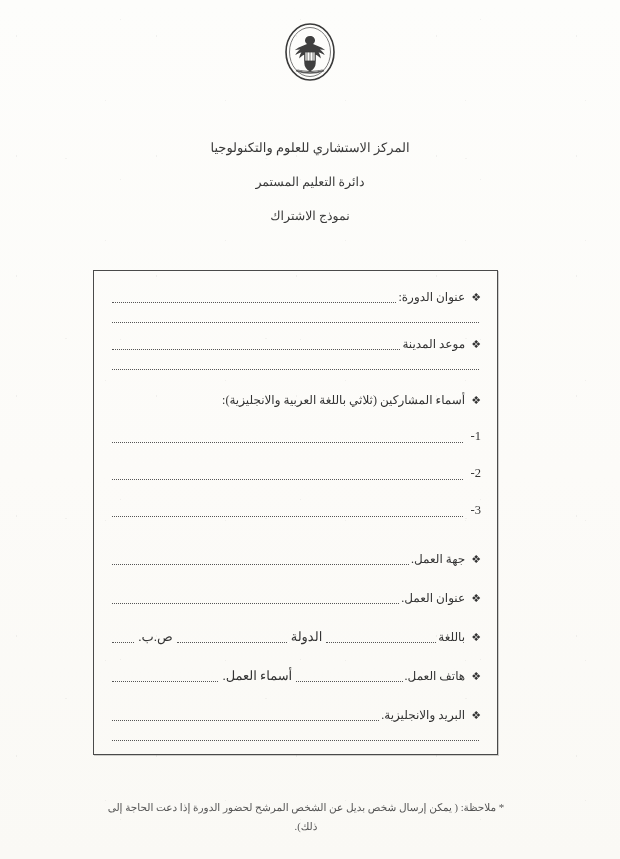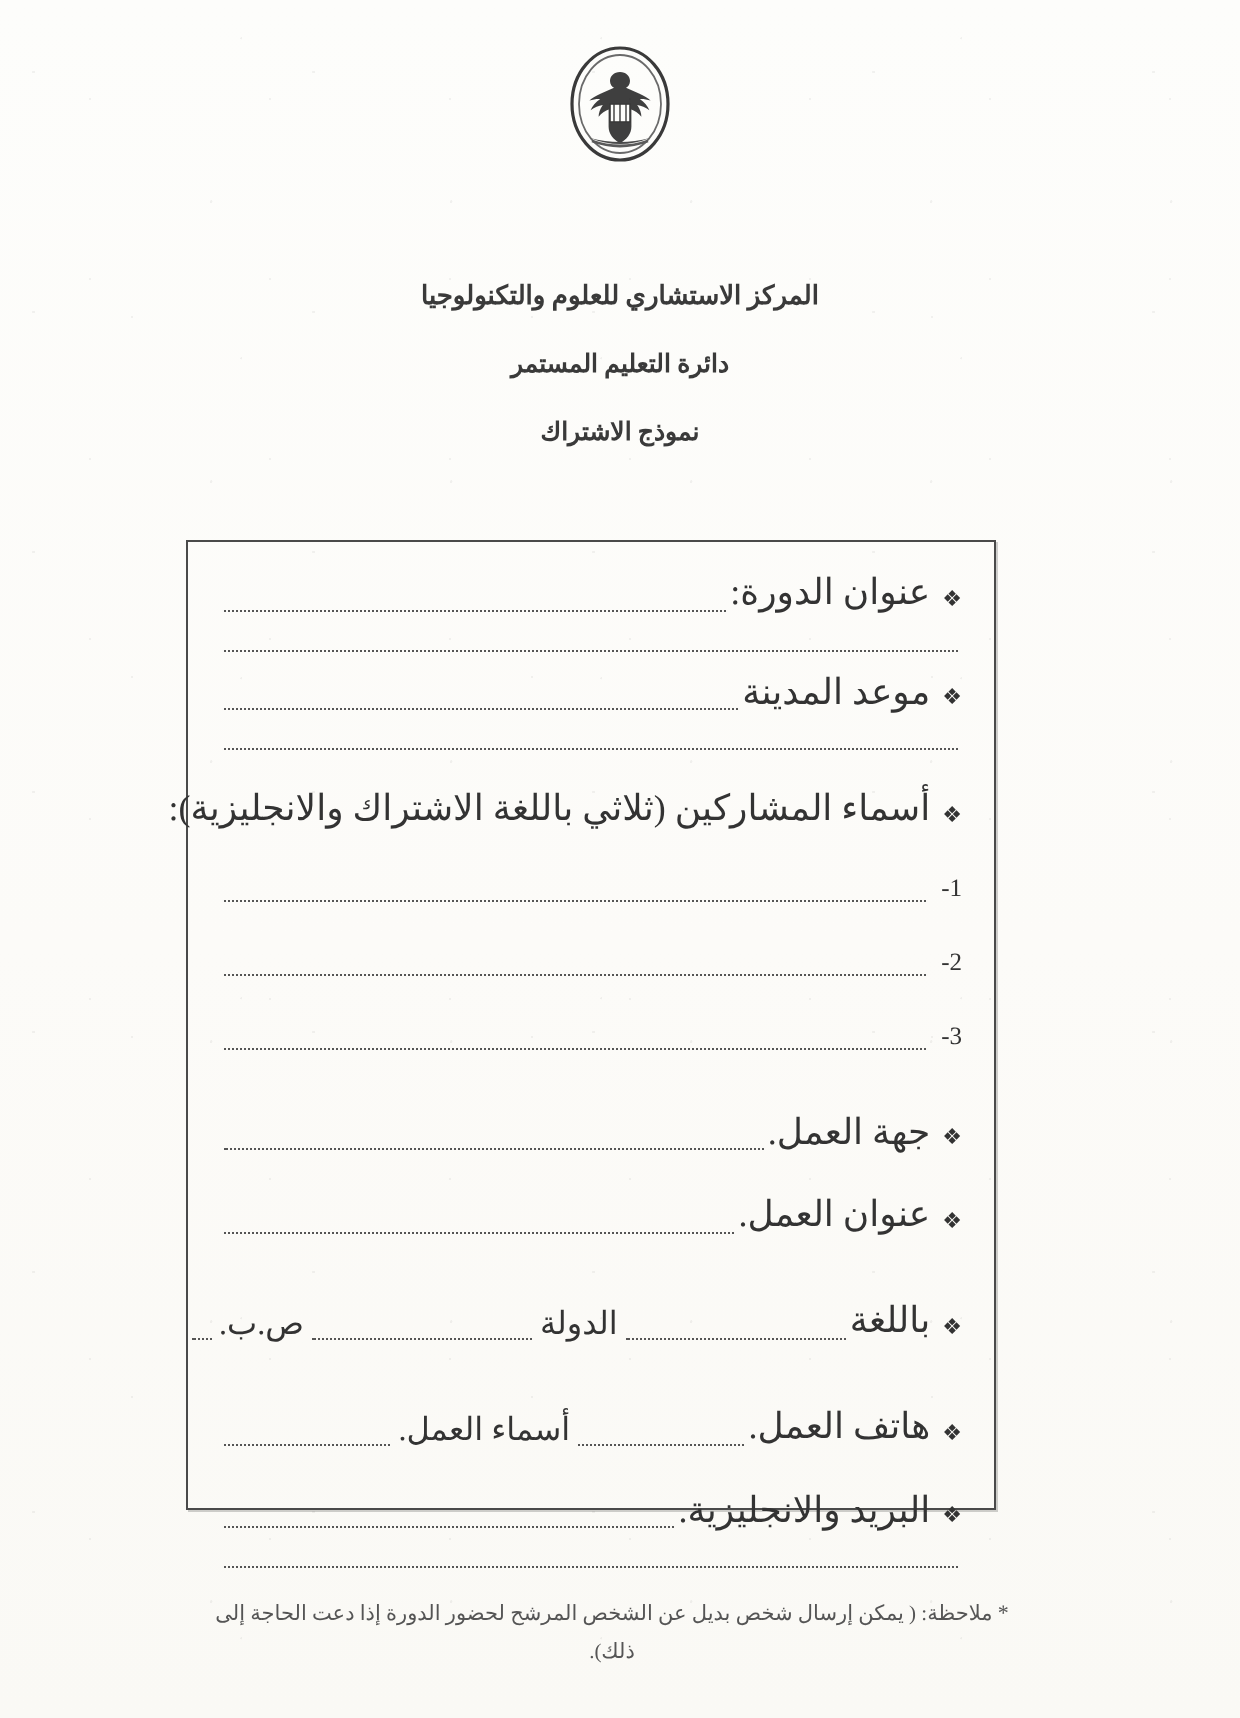--- a/index.html
+++ b/index.html
@@ -46,21 +46,20 @@
     left: 0;
     right: 0;
     text-align: center;
   }
   .headings .line {
     font-size: 12.5px;
     letter-spacing: 0.2px;
     color: #3a3a3a;
     margin-bottom: 18px;
     font-family: "Liberation Serif", serif;
-    font-weight: bold;
   }
   .headings .line.l1 { font-size: 13px; }
   .headings .line.l2 { font-size: 12.5px; }
   .headings .line.l3 { font-size: 12.5px; }
 
   
   .form-box {
     position: absolute;
     top: 270px;
     left: 93px;
@@ -88,21 +87,21 @@
   .bullet {
     flex: 0 0 auto;
     font-size: 11px;
     color: #333;
     line-height: 1;
     padding-bottom: 2px;
     margin-left: 6px;
   }
   .label {
     flex: 0 0 auto;
-    font-size: 18px;
+    font-size: 12px;
     color: #333;
     white-space: nowrap;
     line-height: 1.25;
   }
   .dots {
     flex: 1 1 auto;
     border-bottom: 1.5px dotted #555;
     height: 11px;
     margin: 0 2px 2px 2px;
     min-width: 10px;
@@ -131,25 +130,24 @@
     flex: 0 0 auto;
     font-size: 12.5px;
     color: #333;
     margin-left: 6px;
     padding-bottom: 1px;
   }
 
   
   .inline-label {
     flex: 0 0 auto;
-    font-size: 16px;
+    font-size: 13px;
     color: #333;
     white-space: nowrap;
     padding: 0 2px;
-    margin-top: 14px;
   }
 
   
   .note {
     position: absolute;
     top: 798px;
     left: 82px;
     width: 448px;
     text-align: center;
     direction: rtl;
@@ -219,21 +217,21 @@
         <span class="bullet">❖</span>
         <span class="label">موعد المدينة</span>
         <span class="dots"></span>
       </div>
       <div class="dot-line"></div>
 
       <div class="spacer-sm"></div>
 
       <div class="row">
         <span class="bullet">❖</span>
-        <span class="label">أسماء المشاركين (ثلاثي باللغة الاشتراك والانجليزية):</span>
+        <span class="label">أسماء المشاركين (ثلاثي باللغة العربية والانجليزية):</span>
       </div>
 
       <div class="spacer-md"></div>
 
       <div class="num-row">
         <span class="num">1-</span>
         <span class="dots"></span>
       </div>
 
       <div class="num-row">

